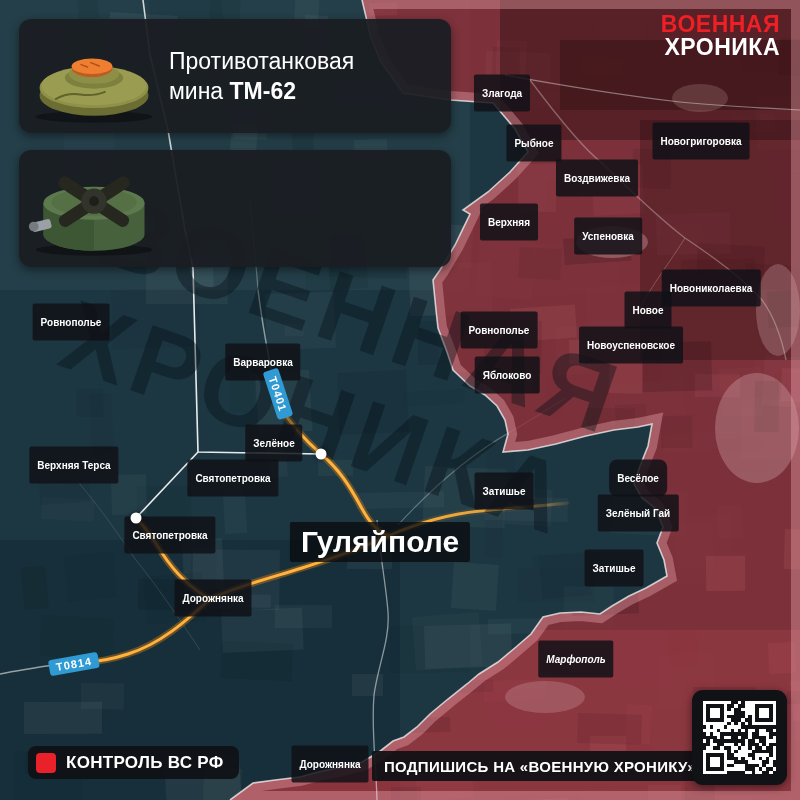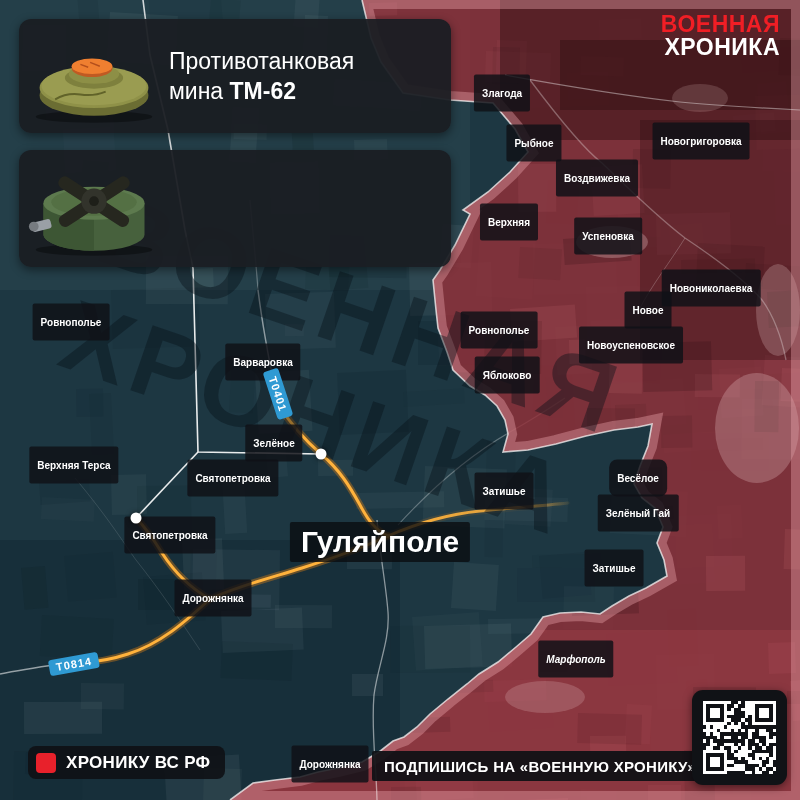--- a/index.html
+++ b/index.html
@@ -408,21 +408,21 @@
     </div>
   </div>
 
   <div class="logo">
     <div class="l1">ВОЕННАЯ</div>
     <div class="l2">ХРОНИКА</div>
   </div>
 
   <div class="legend">
     <div class="sw"></div>
-    <div class="lt">ХРОНИКУ ВС РФ</div>
+    <div class="lt">КОНТРОЛЬ ВС РФ</div>
   </div>
 
   <div class="subscribe">
     <span>ПОДПИШИСЬ НА «ВОЕННУЮ ХРОНИКУ»</span>
   </div>
 
   <div class="qrbox">
     <svg id="qr" width="73" height="73" viewBox="0 0 21 21" shape-rendering="crispEdges">
         <rect x="0" y="0" width="1" height="1" fill="#fff"></rect>
         <rect x="1" y="0" width="1" height="1" fill="#fff"></rect>

